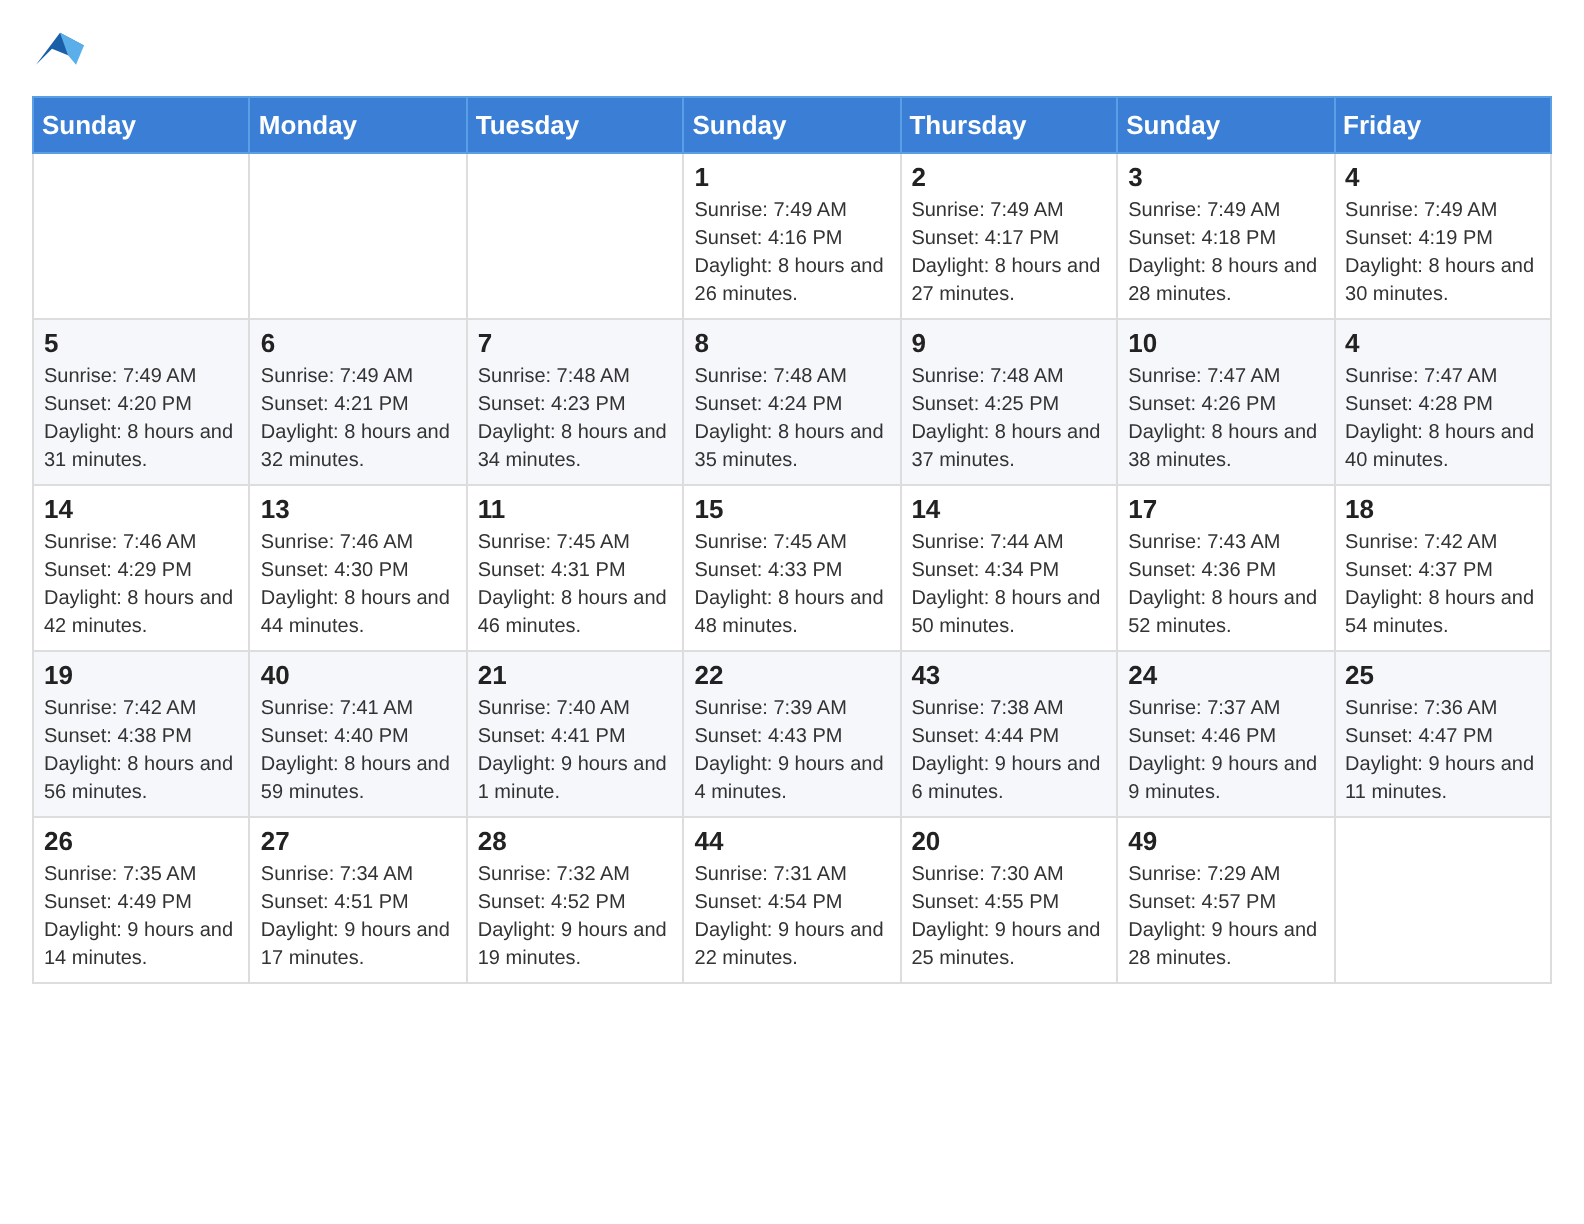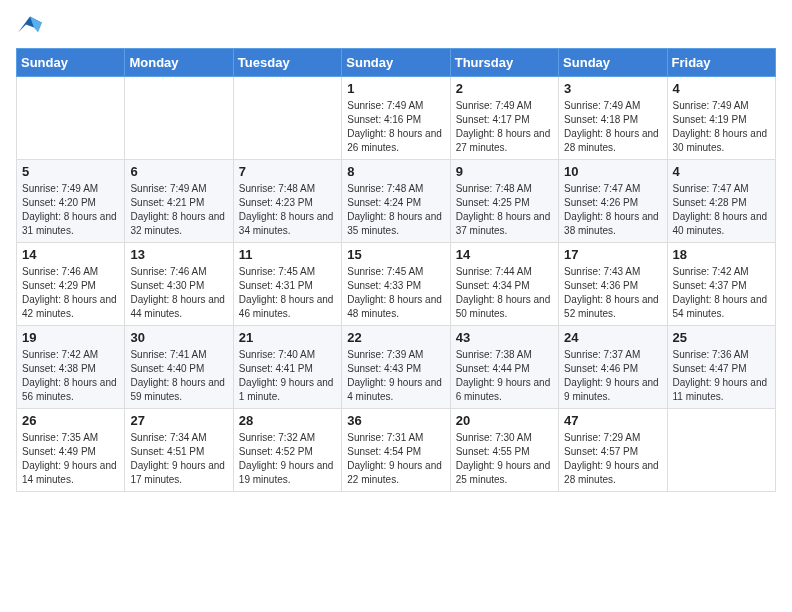--- a/index.html
+++ b/index.html
@@ -206,21 +206,21 @@
           <div class="day-number">18</div>
           <div class="day-info">Sunrise: 7:42 AM<br>Sunset: 4:37 PM<br>Daylight: 8 hours and 54 minutes.</div>
         </td>
       </tr>
       <tr>
         <td>
           <div class="day-number">19</div>
           <div class="day-info">Sunrise: 7:42 AM<br>Sunset: 4:38 PM<br>Daylight: 8 hours and 56 minutes.</div>
         </td>
         <td>
-          <div class="day-number">30</div>
+          <div class="day-number">40</div>
           <div class="day-info">Sunrise: 7:41 AM<br>Sunset: 4:40 PM<br>Daylight: 8 hours and 59 minutes.</div>
         </td>
         <td>
           <div class="day-number">21</div>
           <div class="day-info">Sunrise: 7:40 AM<br>Sunset: 4:41 PM<br>Daylight: 9 hours and 1 minute.</div>
         </td>
         <td>
           <div class="day-number">22</div>
           <div class="day-info">Sunrise: 7:39 AM<br>Sunset: 4:43 PM<br>Daylight: 9 hours and 4 minutes.</div>
         </td>
@@ -244,27 +244,27 @@
         </td>
         <td>
           <div class="day-number">27</div>
           <div class="day-info">Sunrise: 7:34 AM<br>Sunset: 4:51 PM<br>Daylight: 9 hours and 17 minutes.</div>
         </td>
         <td>
           <div class="day-number">28</div>
           <div class="day-info">Sunrise: 7:32 AM<br>Sunset: 4:52 PM<br>Daylight: 9 hours and 19 minutes.</div>
         </td>
         <td>
-          <div class="day-number">36</div>
+          <div class="day-number">44</div>
           <div class="day-info">Sunrise: 7:31 AM<br>Sunset: 4:54 PM<br>Daylight: 9 hours and 22 minutes.</div>
         </td>
         <td>
           <div class="day-number">20</div>
           <div class="day-info">Sunrise: 7:30 AM<br>Sunset: 4:55 PM<br>Daylight: 9 hours and 25 minutes.</div>
         </td>
         <td>
-          <div class="day-number">47</div>
+          <div class="day-number">49</div>
           <div class="day-info">Sunrise: 7:29 AM<br>Sunset: 4:57 PM<br>Daylight: 9 hours and 28 minutes.</div>
         </td>
         <td class="empty-cell"></td>
       </tr>
     </tbody>
 </table>
 
 </body></html>

